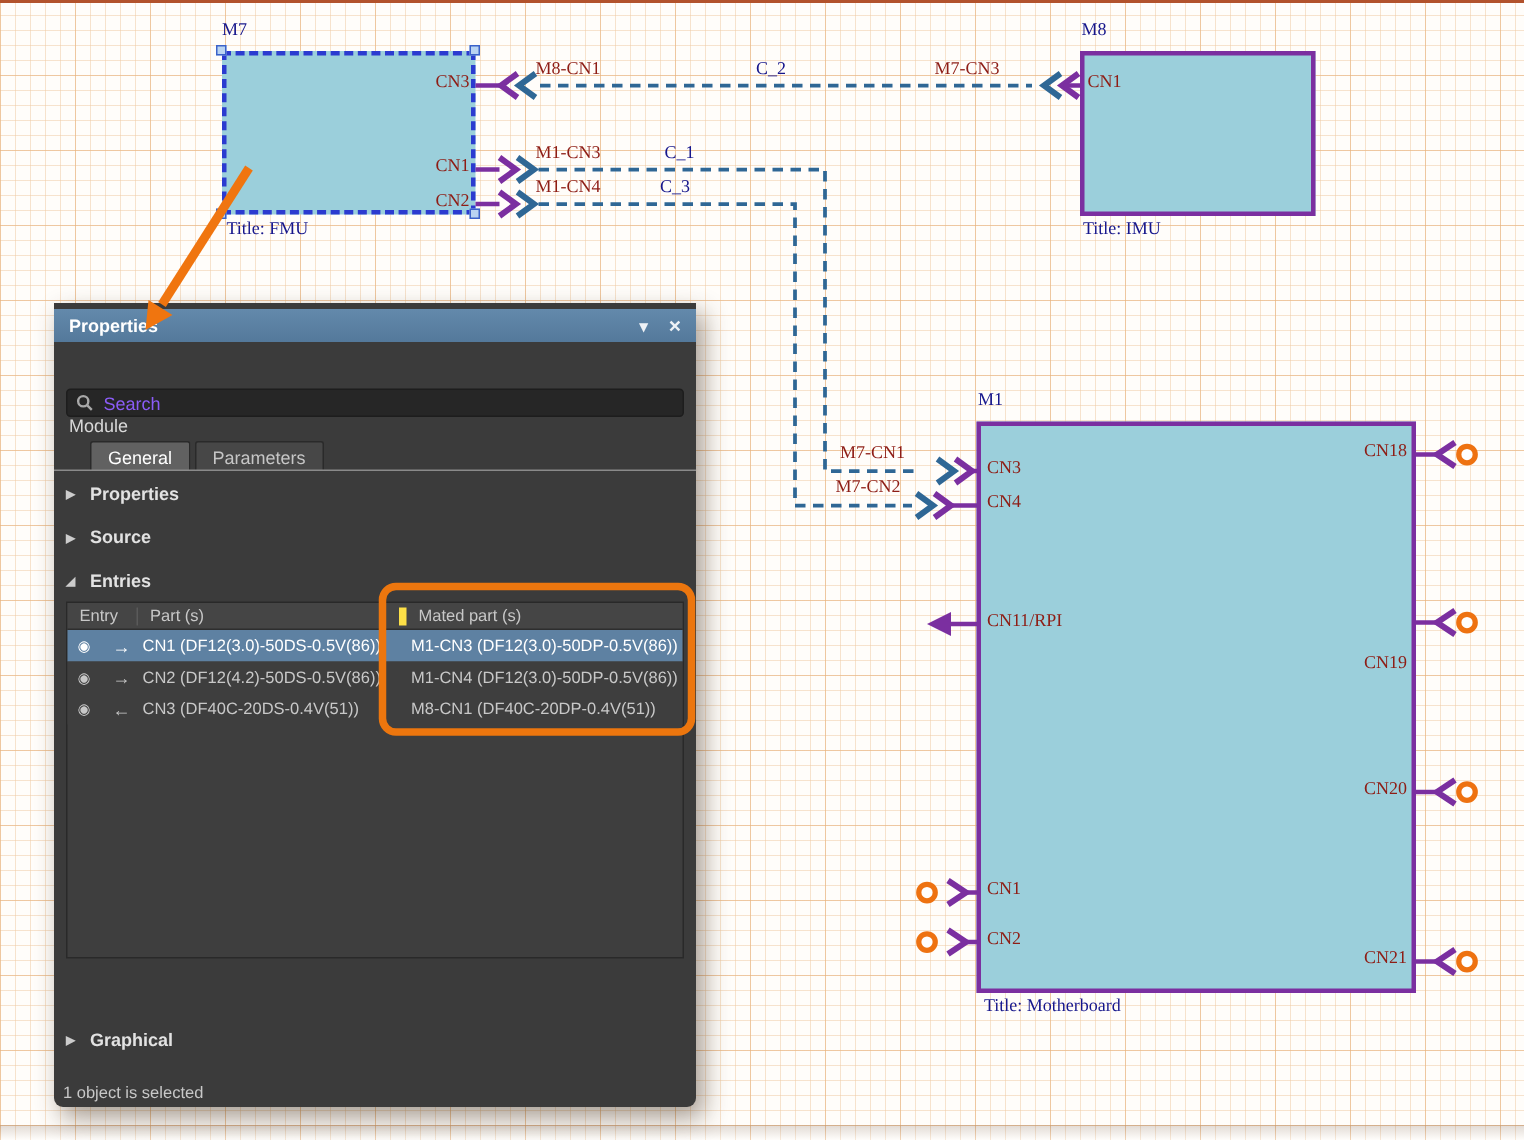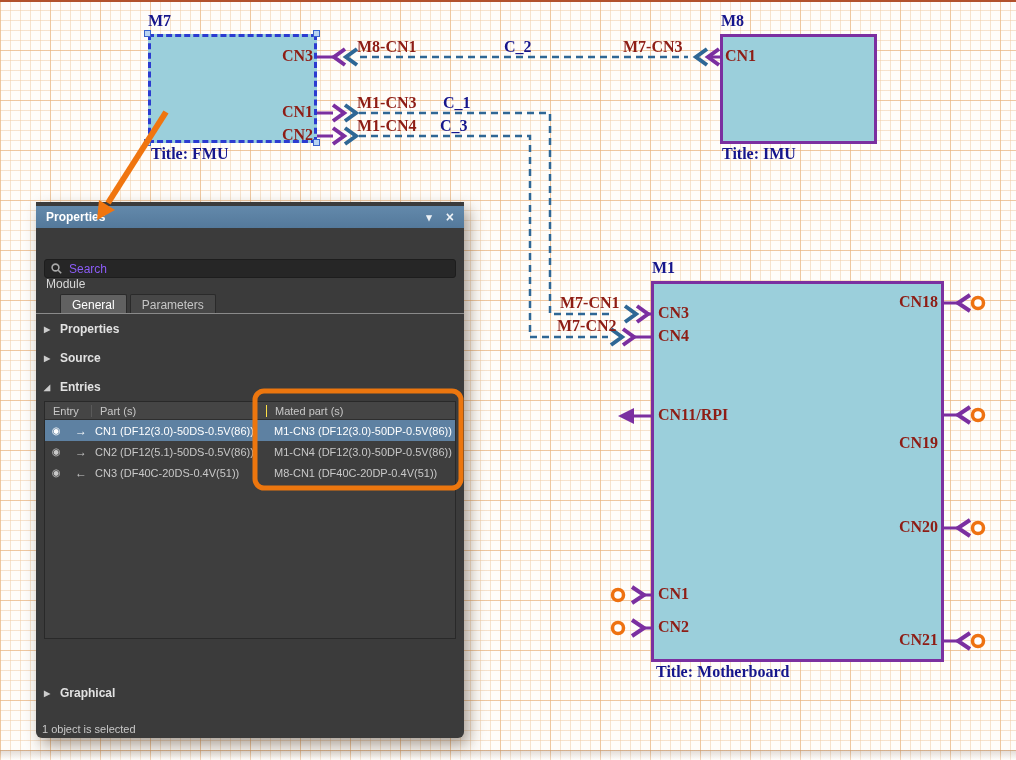--- a/index.html
+++ b/index.html
@@ -15,21 +15,21 @@
   }
   .top-edge { position:absolute; left:0; top:0; width:100%; height:2px; background:#b2522c; }
   .bottom-vignette { position:absolute; left:0; bottom:0; width:100%; height:10px;
     background:linear-gradient(rgba(90,60,40,.18), rgba(255,255,255,.25)); }
 
   
   .module { position:absolute; background:#9bcfdb; z-index:1; }
   .module.solid { border:3px solid #7b2fa0; }
   .module.selected { border:3px dashed #2b3bd0; }
   .handle { position:absolute; width:7px; height:7px; background:#b9d4f2; border:1px solid #3b62c9; z-index:4; }
-  .slabel { position:absolute; font-family:"Liberation Serif", serif; font-size:16px; white-space:nowrap; z-index:6;font-weight:bold; }
+  .slabel { position:absolute; font-family:"Liberation Serif", serif; font-size:12px; white-space:nowrap; z-index:6; }
   .navy { color:#16168c; }
   .maroon { color:#8e1d15; }
   .r { text-align:right; }
   svg.layer { position:absolute; left:0; top:0; z-index:5; pointer-events:none; }
   svg.annot { position:absolute; left:0; top:0; z-index:20; pointer-events:none; }
 
   
   #panel { position:absolute; left:36px; top:202px; width:428px; height:536px;
     background:#3b3b3b; z-index:10; border-radius:0 0 6px 6px;
     box-shadow:5px 7px 16px rgba(60,40,20,.45); color:#d6d6d6; font-size:12px; }
@@ -50,21 +50,21 @@
   .tab.unsel { background:#474747; color:#c6c6c6; }
   .tab-underline { position:absolute; left:0; top:111px; width:100%; height:1px; background:#8a8a8a; }
   .section { position:absolute; left:8px; font-weight:bold; color:#e2e2e2; display:flex; align-items:center; }
   .section .tri { font-size:8px; color:#cccccc; margin-right:7px; width:9px; }
   
   .etable { position:absolute; left:8px; top:199px; width:412px; height:238px;
     background:#3e3e3e; border:1px solid #292929; font-size:11px; }
   .thead { display:flex; height:18px; background:#454545; color:#c8c8c8; align-items:center; border-bottom:1px solid #2e2e2e; }
   .th-entry { width:46px; padding-left:8px; }
   .th-part { width:175px; padding-left:8px; border-left:1px solid #5a5a5a; height:12px; line-height:12px; }
-  .th-mated { flex:1; padding-left:8px; border-left:1px solid #fde047; height:12px; line-height:12px; }
+  .th-mated { flex:1; padding-left:8px; border-left:5px solid #fde047; height:12px; line-height:12px; }
   .trow { display:flex; height:21px; align-items:center; color:#c8c8c8; background:#3e3e3e; }
   .trow.sel { background:#5e81a2; color:#ffffff; }
   .td-eye { width:22px; text-align:center; font-size:10px; }
   .td-dir { width:28px; text-align:center; font-size:12px; }
   .td-part { width:171px; white-space:nowrap; overflow:hidden; }
   .td-mated { flex:1; padding-left:8px; white-space:nowrap; overflow:hidden; }
   .btnrow { position:absolute; left:0px; top:441px; width:428px; height:30px; border-bottom:1px solid #2e2e2e; }
   .btn { position:absolute; top:0; height:22px; background:#424242; border:1px solid #787878;
     border-radius:3px; color:#e8e8e8; display:flex; align-items:center; justify-content:center; font-size:12px; }
   .btn.disabled { color:#828282; border-color:#5c5c5c; }
@@ -237,21 +237,21 @@
       </div>
       <div class="trow sel">
         <div class="td-eye">◉</div>
         <div class="td-dir">→</div>
         <div class="td-part">CN1 (DF12(3.0)-50DS-0.5V(86))</div>
         <div class="td-mated">M1-CN3 (DF12(3.0)-50DP-0.5V(86))</div>
       </div>
       <div class="trow">
         <div class="td-eye">◉</div>
         <div class="td-dir">→</div>
-        <div class="td-part">CN2 (DF12(5.1)-50DS-0.5V(86))</div>
+        <div class="td-part">CN2 (DF12(4.2)-50DS-0.5V(86))</div>
         <div class="td-mated">M1-CN4 (DF12(3.0)-50DP-0.5V(86))</div>
       </div>
       <div class="trow">
         <div class="td-eye">◉</div>
         <div class="td-dir">←</div>
         <div class="td-part">CN3 (DF40C-20DS-0.4V(51))</div>
         <div class="td-mated">M8-CN1 (DF40C-20DP-0.4V(51))</div>
       </div>
     </div>
 

